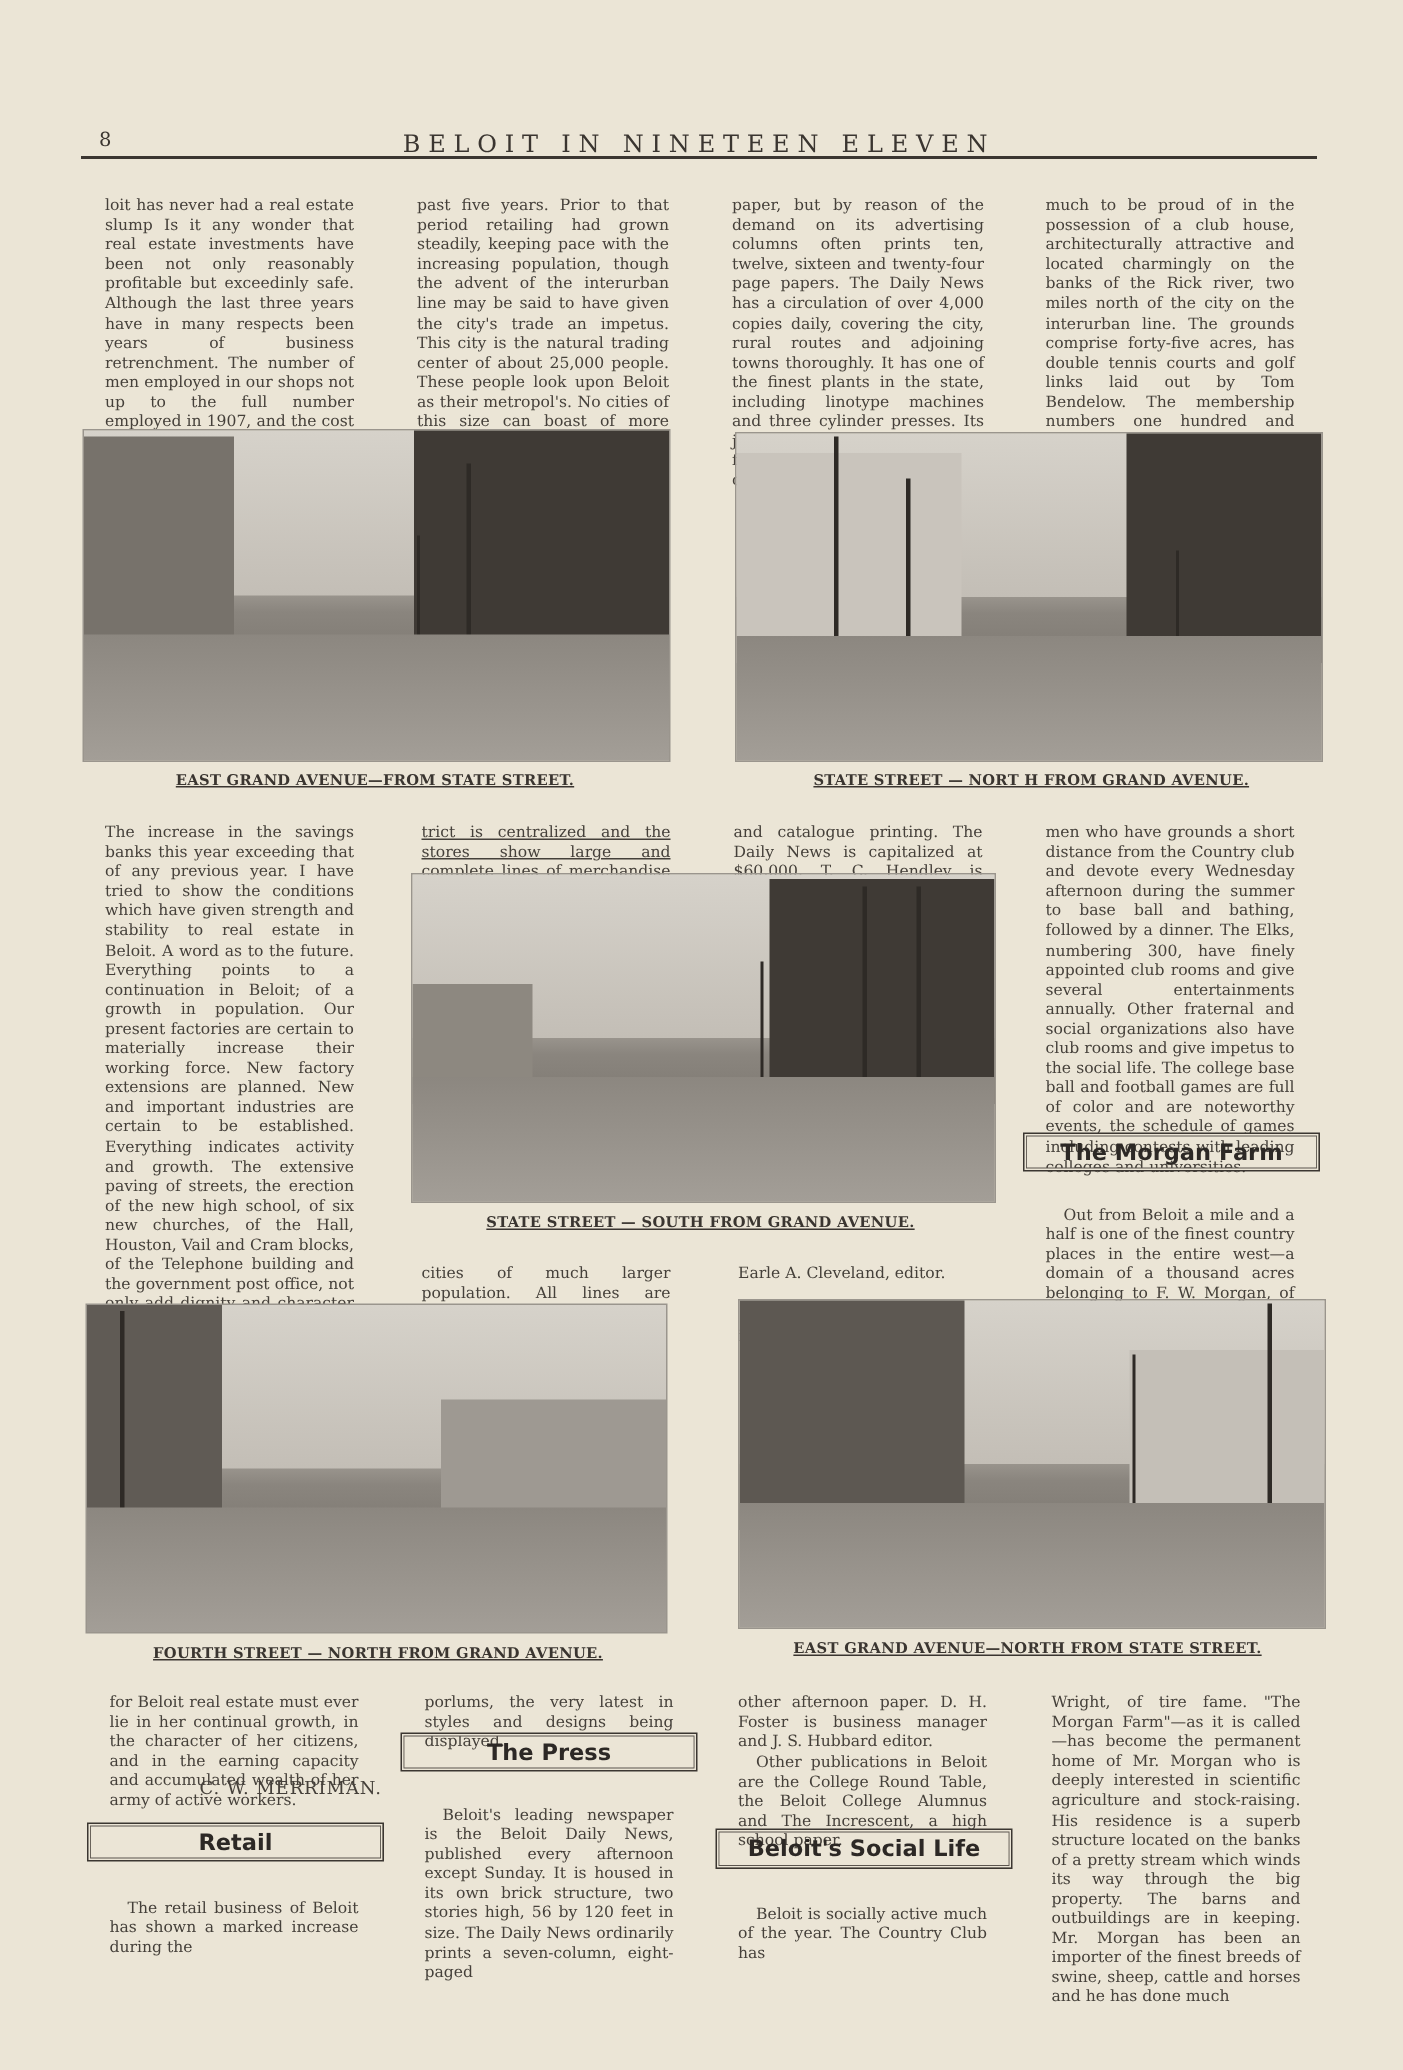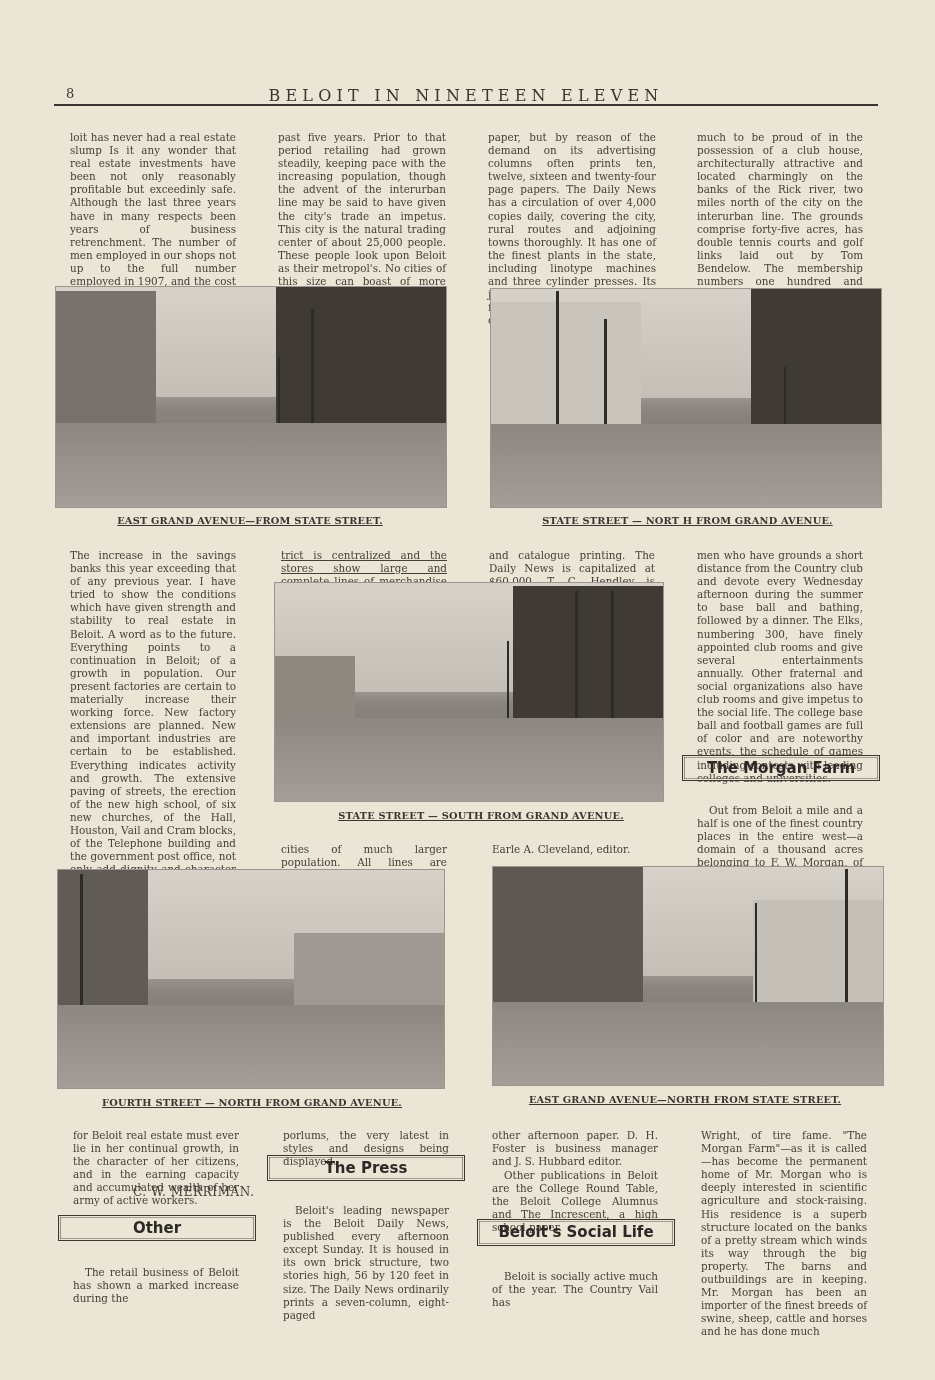--- a/index.html
+++ b/index.html
@@ -118,21 +118,21 @@
 
 <div class="photo" style="left:274px; top:582px; width:388px; height:218px;">
   <div class="sky"></div>
   <div class="bldg-l" style="width:80px; height:80px; background:#8d8880;"></div>
   <div class="bldg-r" style="width:150px; height:150px;"></div>
   <div class="pole" style="left:300px; top:8px; height:185px;"></div>
   <div class="pole" style="left:336px; top:8px; height:185px;"></div>
   <div class="pole" style="left:232px; top:58px; height:120px; width:2px;"></div>
   <div class="street"></div>
 </div>
-<div class="caption" style="left:286px; top:810px; width:390px;text-align:center;">STATE STREET — SOUTH FROM GRAND AVENUE.</div>
+<div class="caption" style="left:272px; top:810px; width:390px;text-align:center;">STATE STREET — SOUTH FROM GRAND AVENUE.</div>
 
 <div class="col" style="left:265px; top:827px; width:198px;">
     <p>cities of much larger population. All lines are represented in these em-</p>
   </div>
 <div class="col" style="left:476px; top:827px; width:198px;">
   <p>Earle A. Cleveland, editor.</p>
   <p class="indent">The Beloit Daily Free Press is an-</p>
 </div>
 
 <div class="col" style="left:681px; top:533px; width:198px;">
@@ -159,39 +159,39 @@
   <div class="pole" style="left:352px; top:2px; height:160px;"></div>
   <div class="pole" style="left:262px; top:36px; height:120px; width:2px;"></div>
   <div class="street"></div>
 </div>
 <div class="caption" style="left:490px; top:1094px; width:390px;">EAST GRAND AVENUE—NORTH FROM STATE STREET.</div>
 
 <div class="col" style="left:57px; top:1113px; width:198px;">
     <p>for Beloit real estate must ever lie in her continual growth, in the character of her citizens, and in the earning capacity and accumulated wealth of her army of active workers.</p>
   </div>
 <div class="signature" style="left:133px; top:1185px;">C. W. MERRIMAN.</div>
-<div class="section-box" style="left:58px; top:1215px; width:196px; height:24px; font-size:15px; line-height:24px;">Other</div>
+<div class="section-box" style="left:58px; top:1215px; width:196px; height:24px; font-size:15px; line-height:24px;">Retail</div>
 <div class="col" style="left:57px; top:1250px; width:198px;">
     <p class="indent">The retail business of Beloit has shown a marked increase during the</p>
   </div>
 
 <div class="col" style="left:267px; top:1113px; width:198px;">
     <p>porlums, the very latest in styles and designs being displayed.</p>
   </div>
 <div class="section-box" style="left:267px; top:1155px; width:196px; height:24px; font-size:15px; line-height:24px;">The Press</div>
 <div class="col" style="left:267px; top:1188px; width:198px;">
     <p class="indent">Beloit's leading newspaper is the Beloit Daily News, published every afternoon except Sunday. It is housed in its own brick structure, two stories high, 56 by 120 feet in size. The Daily News ordinarily prints a seven-column, eight-paged</p>
   </div>
 
 <div class="col" style="left:476px; top:1113px; width:198px;">
     <p>other afternoon paper. D. H. Foster is business manager and J. S. Hubbard editor.</p>
   </div>
 <div class="col" style="left:476px; top:1153px; width:198px;">
     <p class="indent">Other publications in Beloit are the College Round Table, the Beloit College Alumnus and The Increscent, a high school paper.</p>
   </div>
 <div class="section-box" style="left:477px; top:1219px; width:196px; height:25px; font-size:15px; line-height:25px;">Beloit's Social Life</div>
 <div class="col" style="left:476px; top:1254px; width:198px;">
-    <p class="indent">Beloit is socially active much of the year. The Country Vail has</p>
+    <p class="indent">Beloit is socially active much of the year. The Country Club has</p>
   </div>
 
 <div class="col" style="left:685px; top:1113px; width:198px;">
     <p>Wright, of tire fame. "The Morgan Farm"—as it is called—has become the permanent home of Mr. Morgan who is deeply interested in scientific agriculture and stock-raising. His residence is a superb structure located on the banks of a pretty stream which winds its way through the big property. The barns and outbuildings are in keeping. Mr. Morgan has been an importer of the finest breeds of swine, sheep, cattle and horses and he has done much</p>
   </div>
 
 </body></html>

